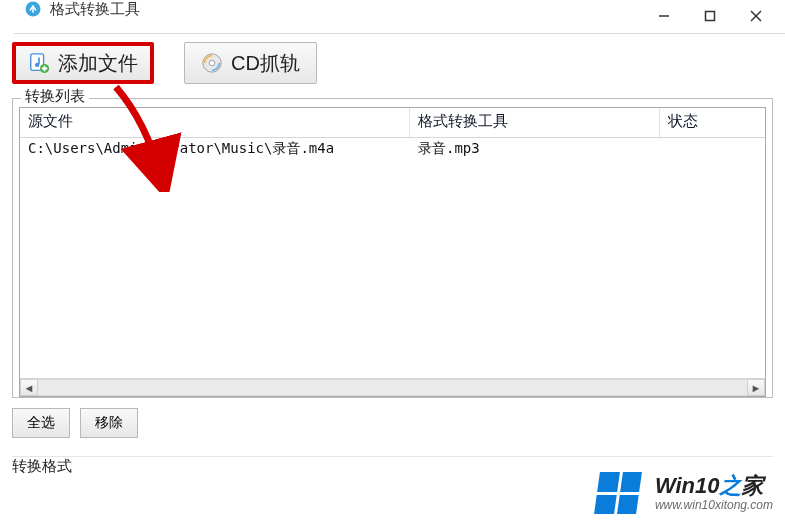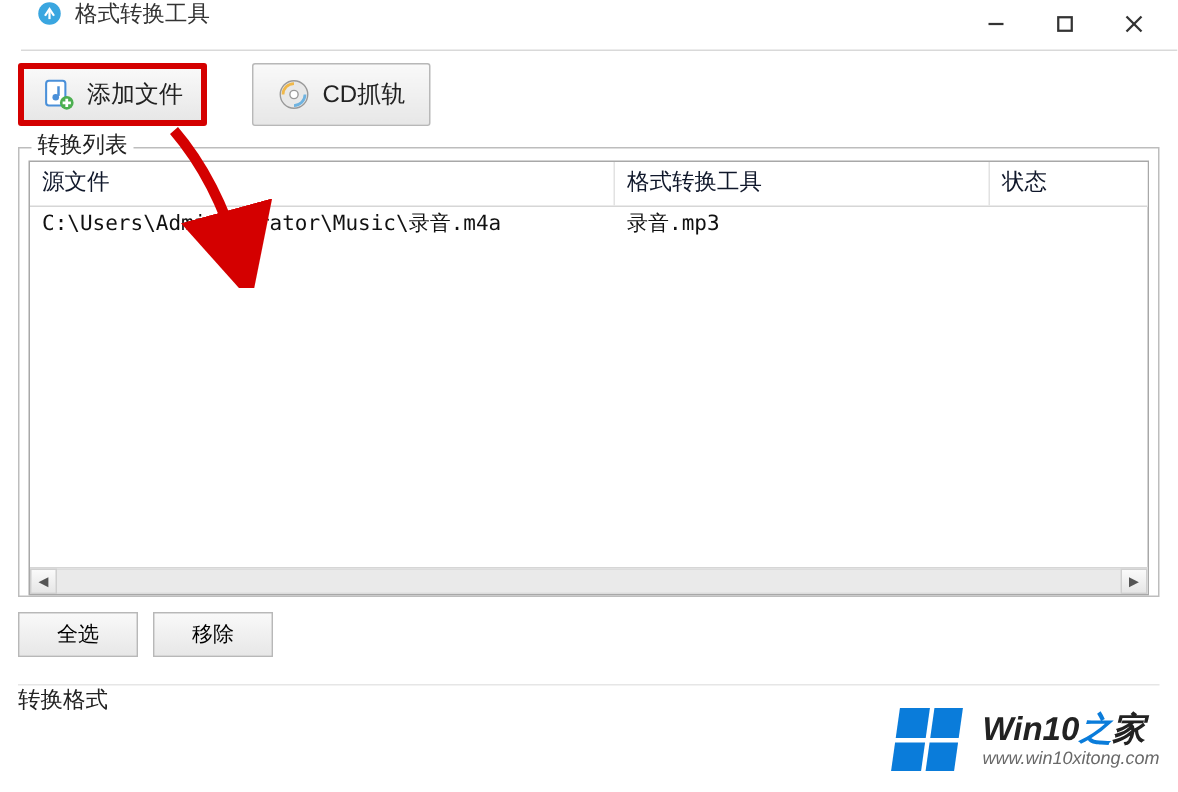--- a/index.html
+++ b/index.html
@@ -52,21 +52,21 @@
   }
   .tb-btn {
     height: 42px;
     padding: 0 16px;
     display: inline-flex;
     align-items: center;
     gap: 8px;
     background: linear-gradient(#f9f9f9,#e7e7e7);
     border: 1px solid #b8b8b8;
     border-radius: 2px;
-    font-size: 16px;
+    font-size: 20px;
     color: #222;
     cursor: pointer;
   }
   .tb-btn.highlight {
     border: 4px solid #d40000;
     padding: 0 12px;
   }
   .tb-btn .ico { width: 22px; height: 22px; display: inline-flex; align-items:center; justify-content:center; }
   .toolbar .spacer { flex: 1; }
   .slogan {
@@ -156,21 +156,21 @@
     border-bottom: 1px solid #dcdcdc;
   }
 
   .bottom-buttons {
     margin: 10px 12px 0 12px;
     display: flex;
     gap: 10px;
   }
   .small-btn {
     height: 30px;
-    padding: 0 25px;
+    padding: 0 14px;
     background: linear-gradient(#f9f9f9,#e7e7e7);
     border: 1px solid #b8b8b8;
     font-size: 14px;
     cursor: pointer;
   }
 
   .footer-line {
     margin: 18px 12px 0 12px;
     font-size: 15px;
     color: #222;

